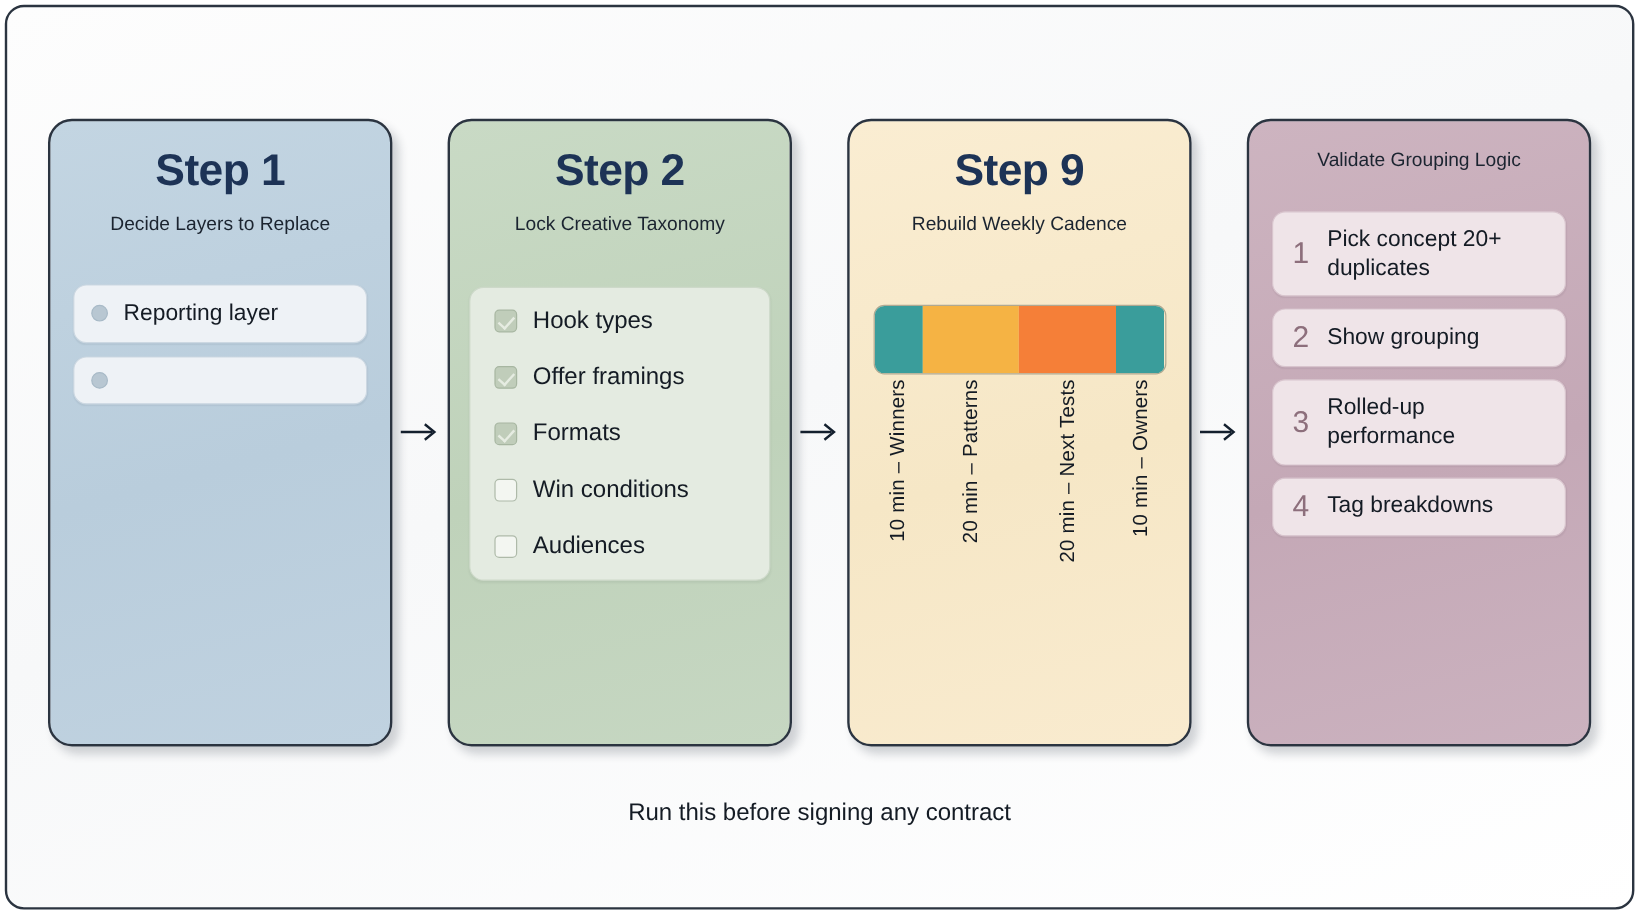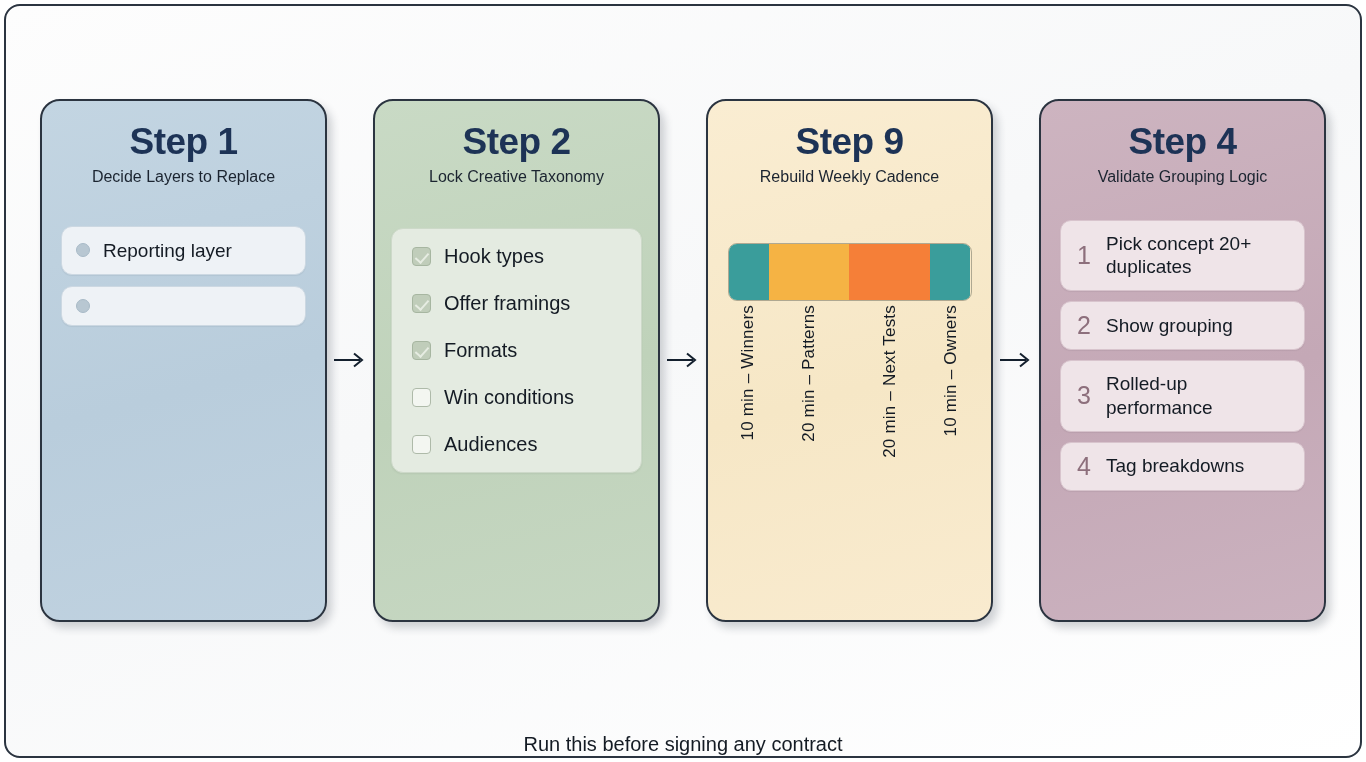--- a/index.html
+++ b/index.html
@@ -48,21 +48,21 @@
   .card.c2 { background: linear-gradient(165deg,#c9dac5 0%,#bfd2ba 55%,#c6d7c2 100%); }
   .card.c3 { background: linear-gradient(165deg,#faedd2 0%,#f6e7c6 55%,#f9ebcf 100%); }
   .card.c4 { background: linear-gradient(165deg,#cdb4c0 0%,#c4a8b6 55%,#cbb2bf 100%); }
 
   .step-title {
     font-size: 37px;
     font-weight: bold;
     color: #1d3356;
     letter-spacing: -0.5px;
     line-height: 1.05;
-    margin-bottom: 5px;
+    margin-bottom: 16px;
   }
   .step-sub {
     font-size: 16px;
     color: #1b2430;
     text-align: center;
     line-height: 1.33;
     font-weight: 400;
   }
 
   .arrow {
@@ -211,21 +211,21 @@
   }
   .num-label {
     font-size: 19px;
     color: #141b24;
     line-height: 1.25;
   }
 
   .footer {
     height: 116px;
     display: flex;
-    align-items: flex-end;
+    align-items: flex-start;
     justify-content: center;
     padding-top: 26px;
   }
   .footer-text {
     font-size: 20px;
     color: #141b24;
   }
 </style>
 </head>
 <body>
@@ -318,21 +318,20 @@
       </div>
 
       <div class="arrow">
         <svg width="34" height="18" viewBox="0 0 34 18">
           <line x1="1" y1="9" x2="27" y2="9" stroke="#14202e" stroke-width="2"></line>
           <polyline points="21,2.5 29,9 21,15.5" fill="none" stroke="#14202e" stroke-width="2"></polyline>
         </svg>
       </div>
 
       <div class="card c4">
-        <div class="step-title">Step 4</div>
         <div class="step-sub">Validate Grouping Logic</div>
         <div class="num-list">
           <div class="num-row">
             <span class="num">1</span>
             <span class="num-label">Pick concept 20+ duplicates</span>
           </div>
           <div class="num-row">
             <span class="num">2</span>
             <span class="num-label">Show grouping</span>
           </div>

